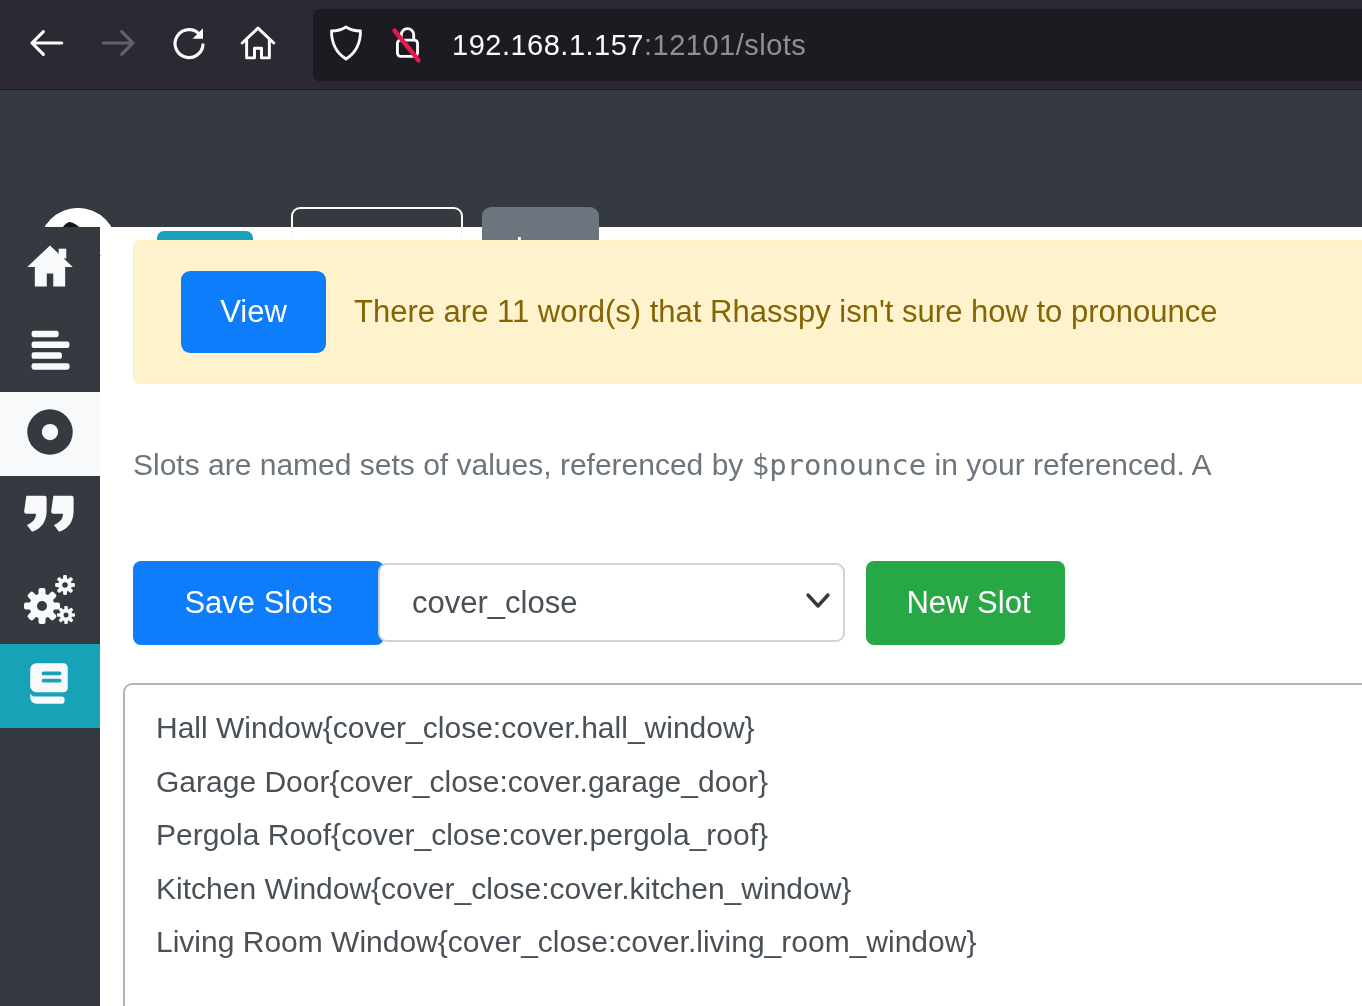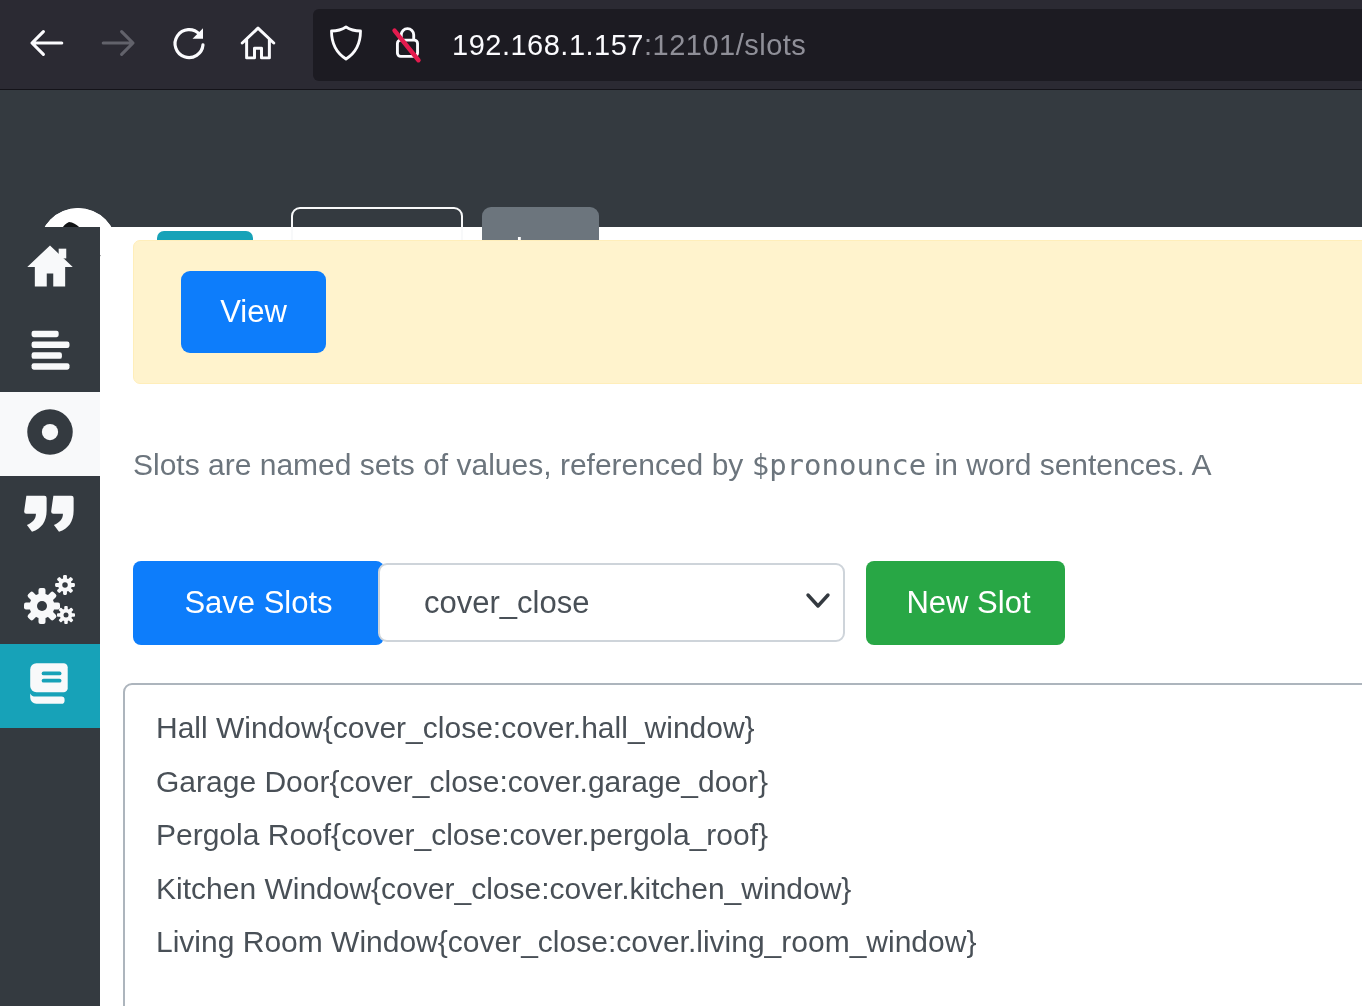--- a/index.html
+++ b/index.html
@@ -70,21 +70,21 @@
     color:#6c757d;font-size:30px;white-space:nowrap;overflow:hidden;
   }
   .intro code{font-family:"DejaVu Sans Mono",monospace;font-size:29px;color:#6c757d;}
   .save-btn{
     position:absolute;left:133px;top:561px;width:251px;height:84px;background:#0d7dfb;border:none;
     border-radius:8px;color:#fff;font-size:31px;cursor:pointer;font-family:"Liberation Sans",sans-serif;
   }
   .slot-select{
     position:absolute;left:378px;top:563px;width:467px;height:79px;background:#fff;
     border:2px solid #ced4da;border-radius:9px;color:#495057;font-size:31px;
-    padding-left:44px;appearance:none;-webkit-appearance:none;-moz-appearance:none;
+    padding-left:32px;appearance:none;-webkit-appearance:none;-moz-appearance:none;
     font-family:"Liberation Sans",sans-serif;box-sizing:border-box;cursor:pointer;
   }
   .select-chevron{position:absolute;left:803px;top:589px;pointer-events:none;}
   .new-btn{
     position:absolute;left:866px;top:561px;width:199px;height:84px;background:#28a745;border:none;
     border-radius:8px;color:#fff;font-size:31px;cursor:pointer;font-family:"Liberation Sans",sans-serif;padding-left:12px;
   }
   .slots-editor{
     position:absolute;left:123px;top:683px;width:1420px;height:420px;
     border:2px solid #adb5bd;border-radius:9px;background:#fff;
@@ -243,23 +243,24 @@
         <rect x="16" y="12" width="19" height="3.6" rx="1.8" fill="#17a2b8"></rect>
         <rect x="16" y="19" width="19" height="3.6" rx="1.8" fill="#17a2b8"></rect>
         <path d="M11 36 h24 a3 3 0 0 1 3 3 v1 a3 3 0 0 1 -3 3 h-24 a6 6 0 0 1 -6 -6 v-4 a6 6 0 0 0 6 3 z" fill="#f8f9fa"></path>
       </svg>
     </span>
   </div>
 </div>
 
 <div class="banner">
   <button class="view-btn">View</button>
-</div>
-
-<div class="intro"><span>Slots are named sets of values, referenced by </span><code>$pronounce</code><span> in word sentences. A</span></div>
+  <span class="banner-msg">There are 11 word(s) that Rhasspy isn't sure how to pronounce</span>
+</div>
+
+<div class="intro"><span>Slots are named sets of values, referenced by </span><code>$pronounce</code><span> in your referenced. A</span></div>
 
 <button class="save-btn">Save Slots</button>
 
 <select class="slot-select"><option>cover_close</option></select>
 <span class="select-chevron">
   <svg width="30" height="24" viewBox="0 0 30 24">
       <path d="M5 6 L15 17 L25 6" fill="none" stroke="#343a40" stroke-width="3.4" stroke-linecap="round" stroke-linejoin="round"></path>
     </svg>
 </span>
 

